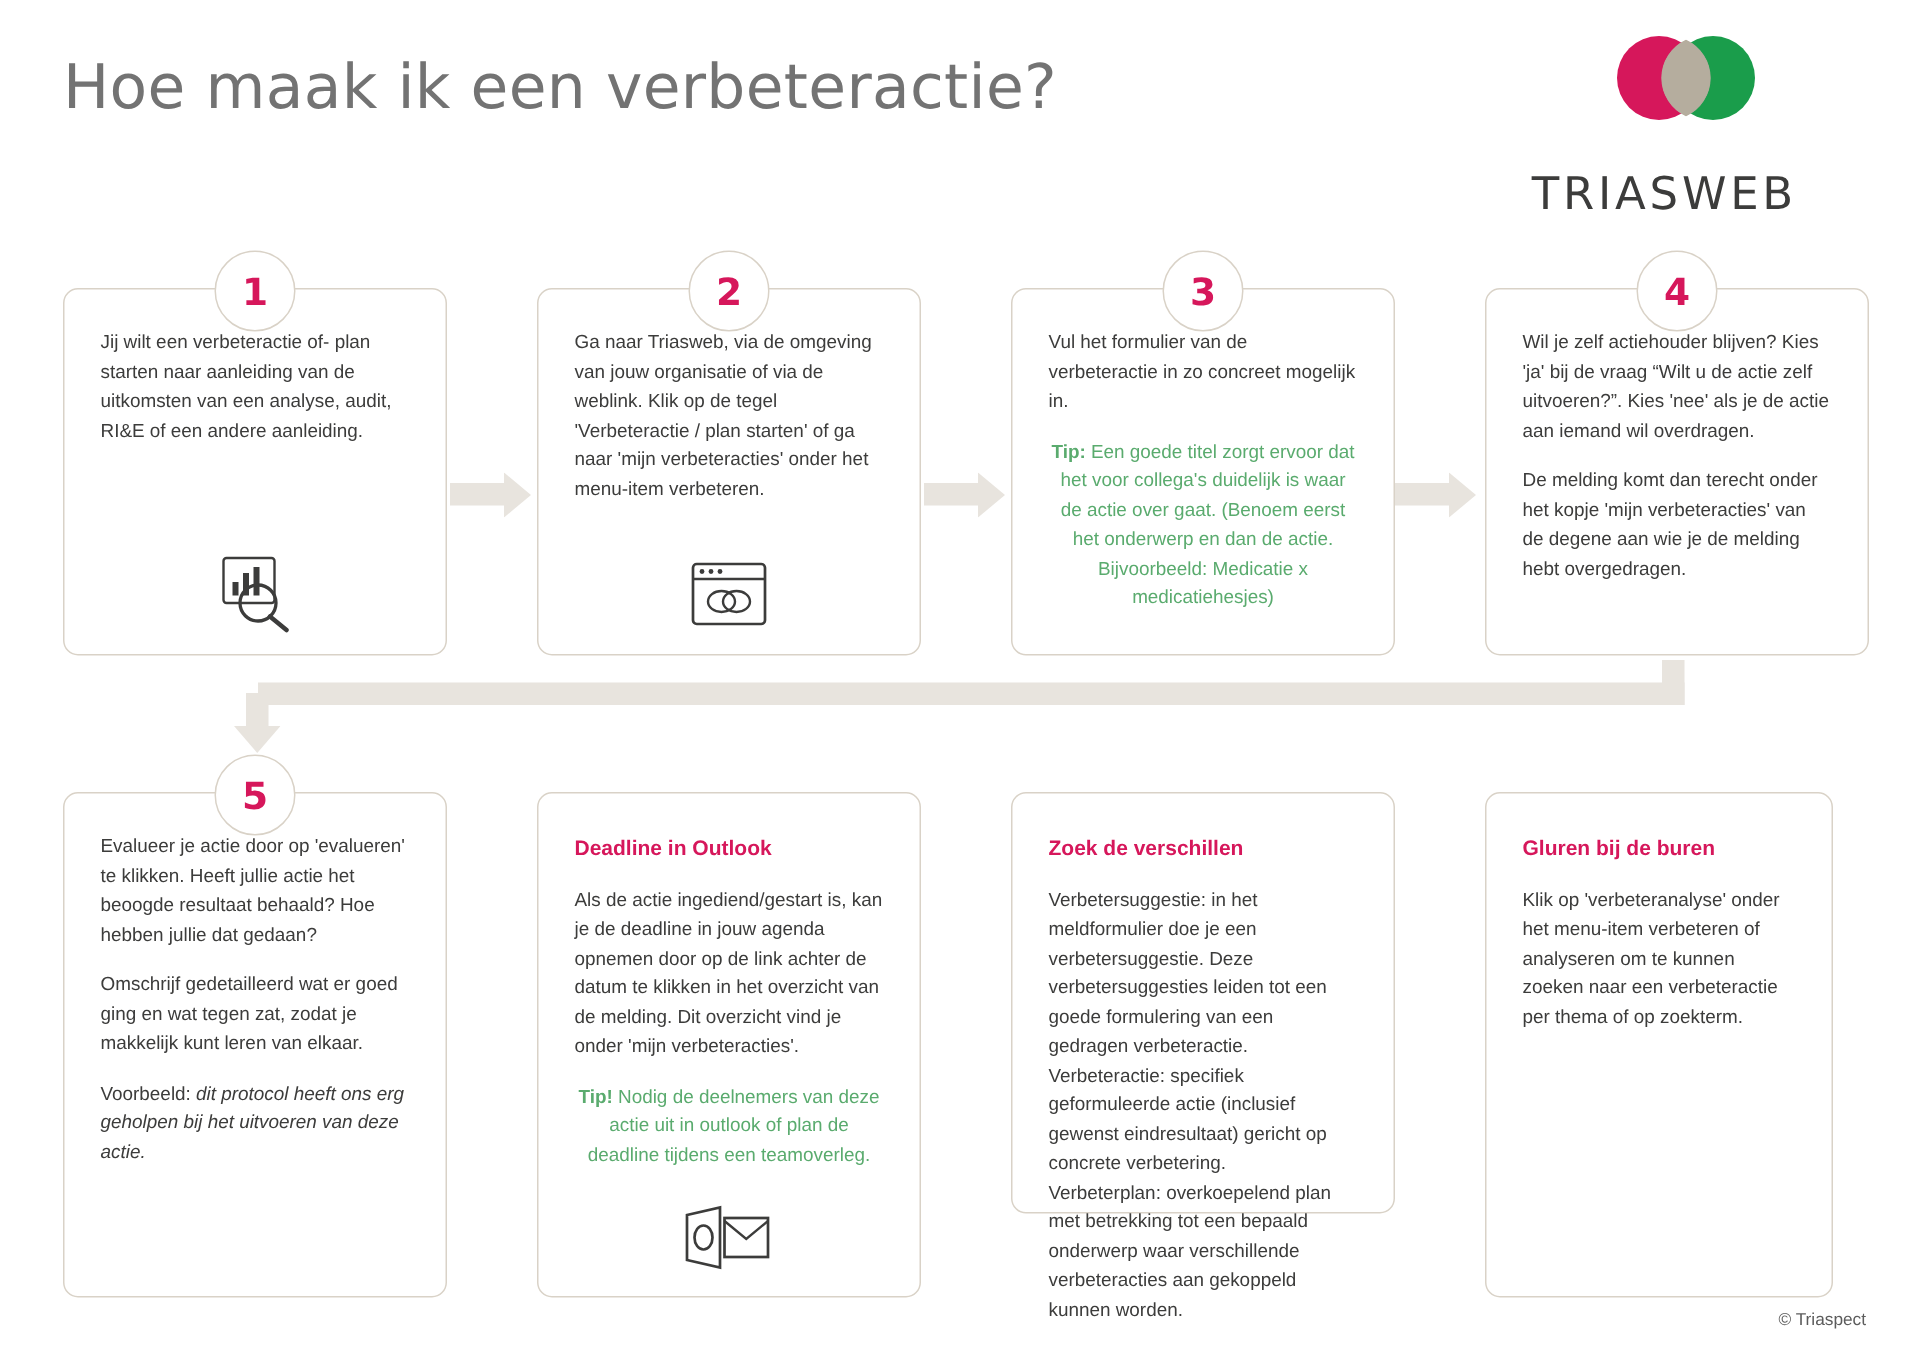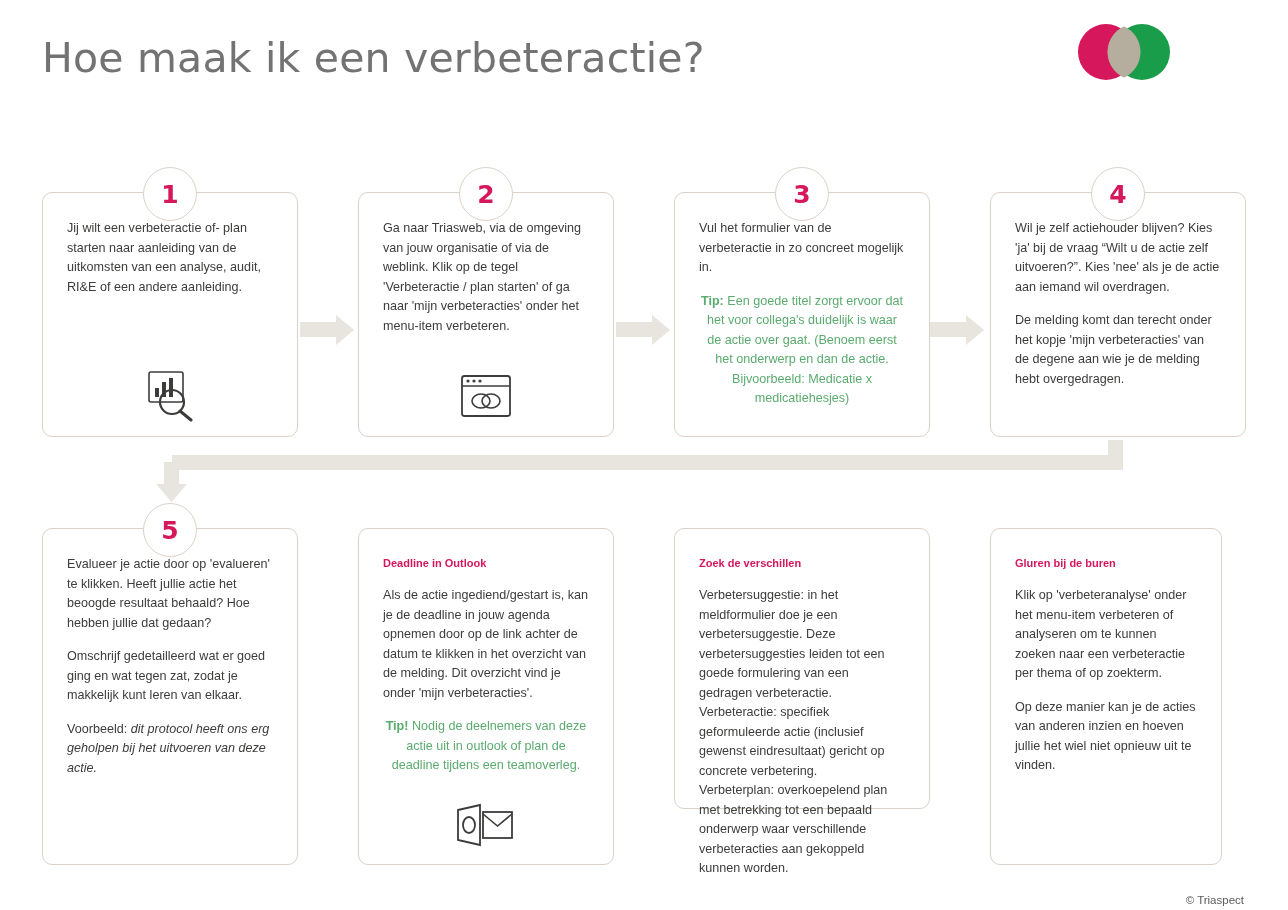--- a/index.html
+++ b/index.html
@@ -91,58 +91,59 @@
     color: #d6175b;
     font-family: "DejaVu Sans", sans-serif;
   }
   .para { margin: 0 0 14px 0; }
   .para:last-child { margin-bottom: 0; }
   .tip { color: #5aab6e; text-align: center; }
   .tip b { color: #5aab6e; }
   .heading {
     color: #d6175b;
     font-weight: 700;
-    font-size: 11px;
+    font-size: 14px;
     margin: 0 0 14px 0;
   }
   .b { font-weight: 400; }
   .i { font-style: italic; }
 
   
   .icon-wrap {
     position: absolute;
     bottom: 14px;
     left: 0;
     right: 0;
     display: flex;
     justify-content: center;
   }
 
   
   #footer {
     position: absolute;
     right: 44px;
-    bottom: 4px;
+    bottom: 24px;
     font-size: 11.5px;
     color: #5c5c5c;
   }
 </style>
 </head>
 <body>
 
 <div id="page-title">Hoe maak ik een verbeteractie?</div>
 
 <div id="logo">
   <svg id="logo-mark" viewBox="0 0 120 72" width="120" height="72">
     <circle cx="42" cy="30" r="28" fill="#d6175b"></circle>
     <circle cx="78" cy="30" r="28" fill="#1a9d4b"></circle>
     <path d="M60 4.5 A28 28 0 0 1 60 55.5 A28 28 0 0 1 60 4.5 Z" fill="#b5ad9e" opacity="0.95"></path>
     <path d="M60 4.5 A28 28 0 0 0 60 55.5 A28 28 0 0 0 60 4.5 Z" fill="#b5ad9e" opacity="0"></path>
     <path d="M60 4.6 a28 28 0 0 0 0 50.8 a28 28 0 0 0 0 -50.8" fill="#b5ad9e"></path>
   </svg>
+  <div id="logo-wordmark">TRIASWEB</div>
 </div>
 
 <div class="connector" style="left:300px;  top:322px; width:42px; height:15px;"></div>
 <svg style="position:absolute;left:336px;top:315px;" width="18" height="30">
     <polygon points="0,0 18,15 0,30" fill="#e8e4de"></polygon>
   </svg>
 
 <div class="connector" style="left:616px;  top:322px; width:42px; height:15px;"></div>
 <svg style="position:absolute;left:652px;top:315px;" width="18" height="30">
     <polygon points="0,0 18,15 0,30" fill="#e8e4de"></polygon>
@@ -242,17 +243,16 @@
     <p class="para" style="margin-bottom:0;"><b class="b">Verbetersuggestie:</b><span> in het meldformulier doe je een verbetersuggestie. Deze verbetersuggesties leiden tot een goede formulering van een gedragen verbeteractie.</span></p>
     <p class="para" style="margin-bottom:0;"><b class="b">Verbeteractie:</b><span> specifiek geformuleerde actie (inclusief gewenst eindresultaat) gericht op concrete verbetering.</span></p>
     <p class="para"><b class="b">Verbeterplan:</b><span> overkoepelend plan met betrekking tot een bepaald onderwerp waar verschillende verbeteracties aan gekoppeld kunnen worden.</span></p>
   </div>
 </div>
 
 <div class="card" style="left:990px; top:528px; width:232px; height:337px;">
   <div class="card-inner">
     <p class="heading">Gluren bij de buren</p>
     <p class="para">Klik op 'verbeteranalyse' onder het menu-item verbeteren of analyseren om te kunnen zoeken naar een verbeteractie per thema of op zoekterm.</p>
-    <p class="para">Op deze manier kan je de acties van anderen inzien en hoeven jullie het wiel niet opnieuw uit te vinden.</p>
   </div>
 </div>
 
 <div id="footer">© Triaspect</div>
 
 </body></html>

